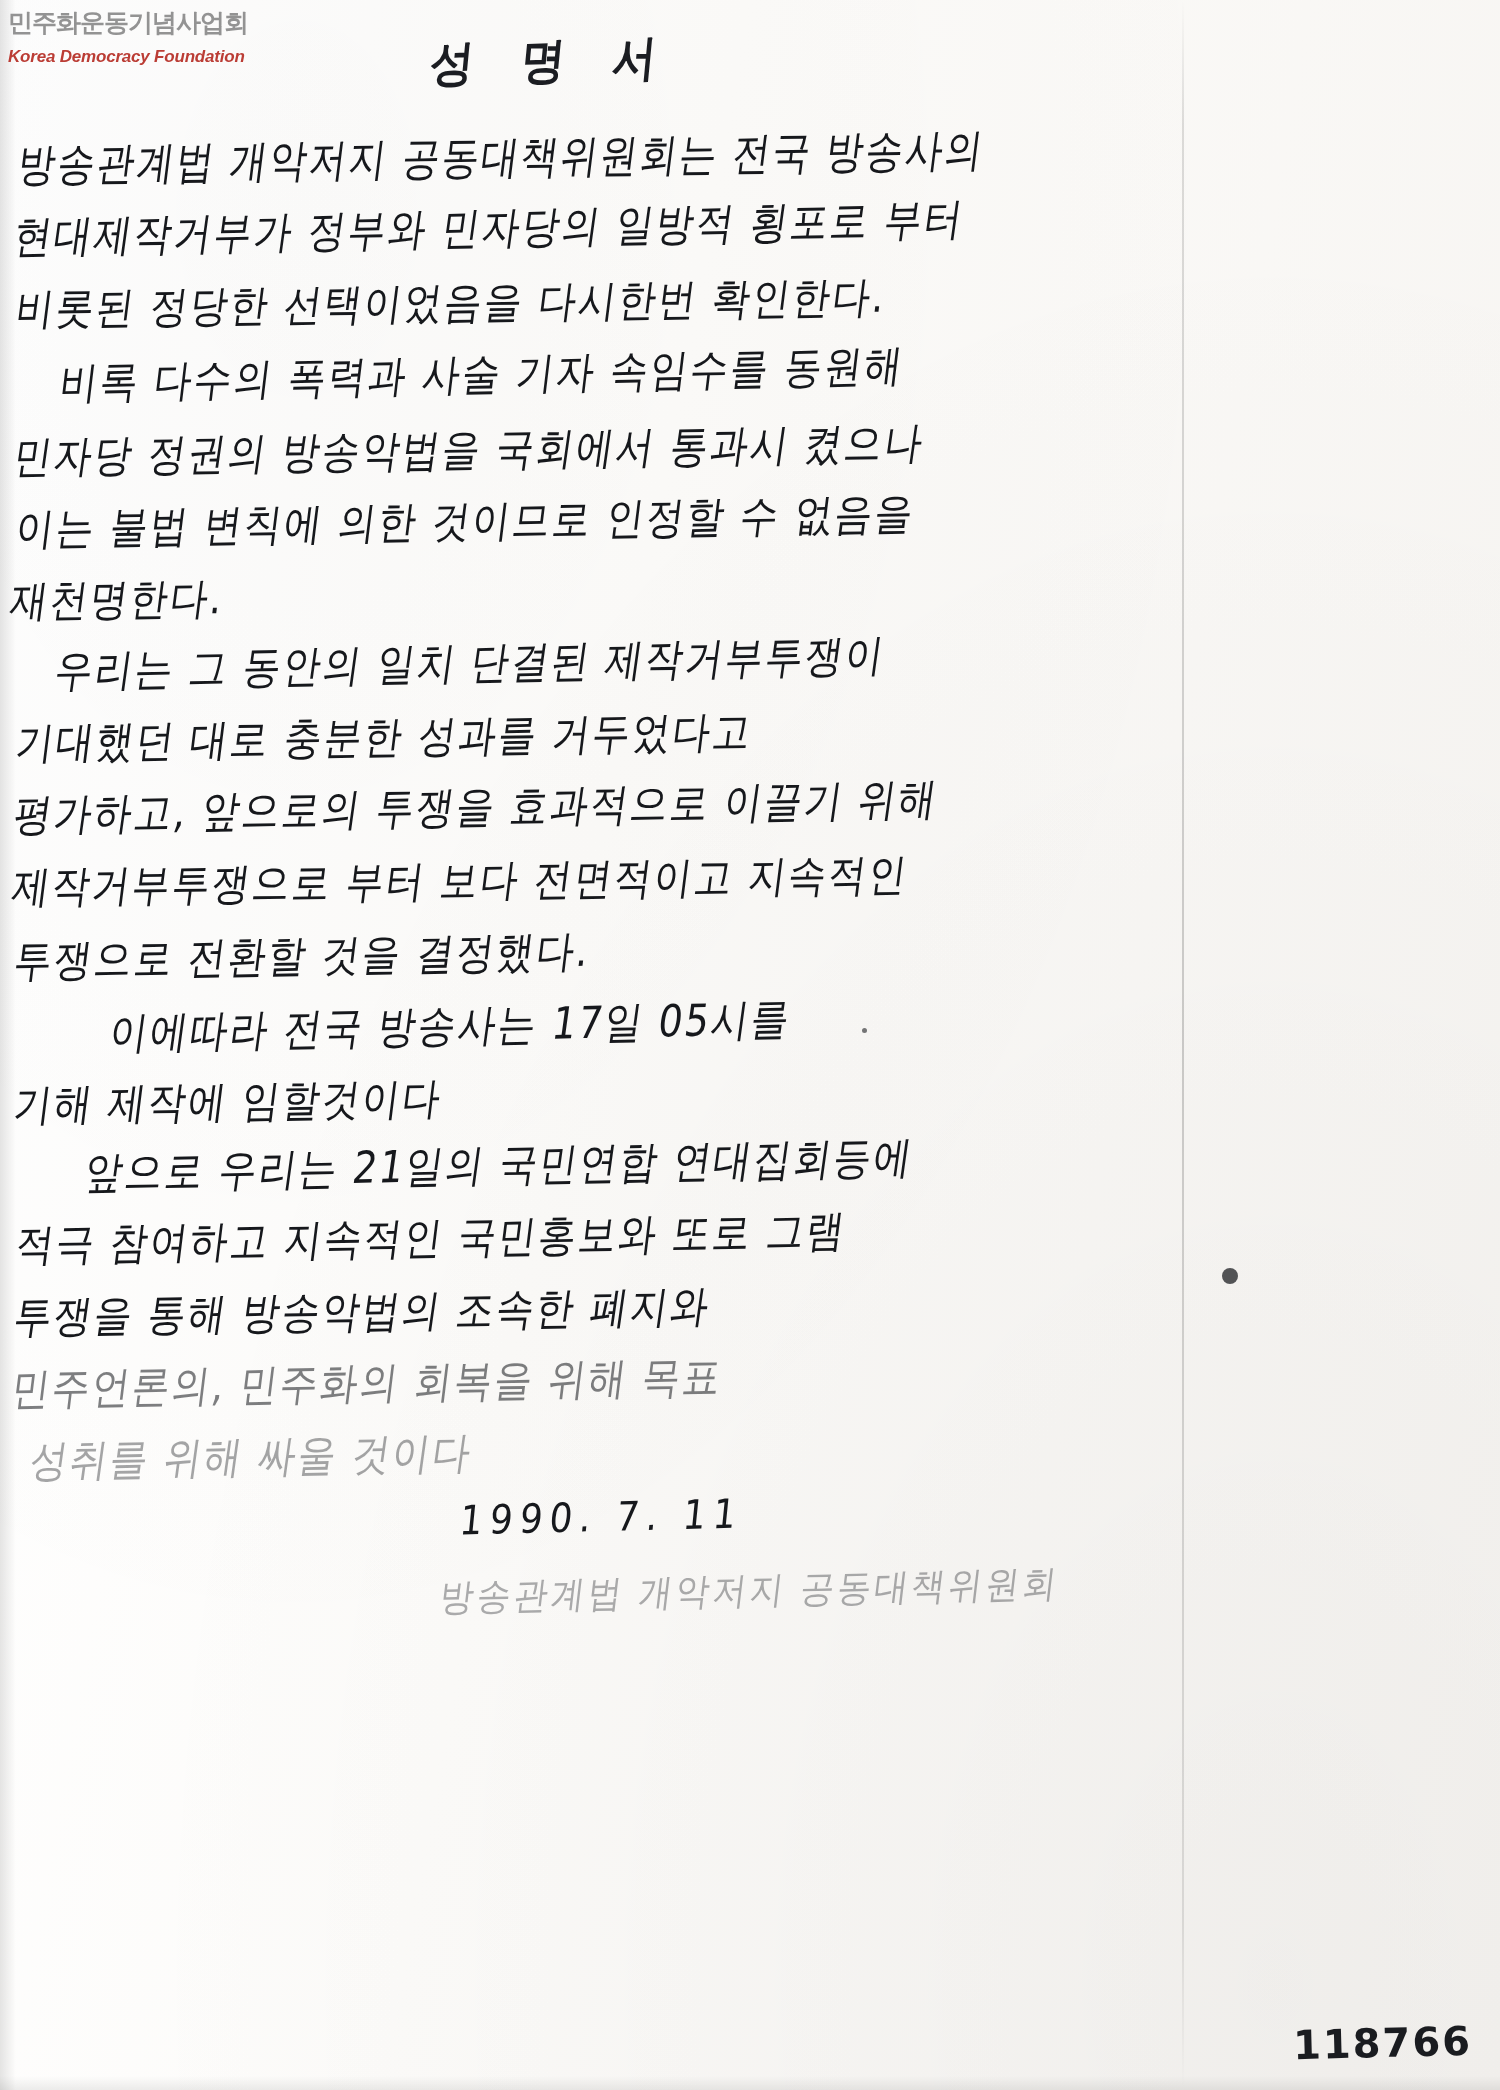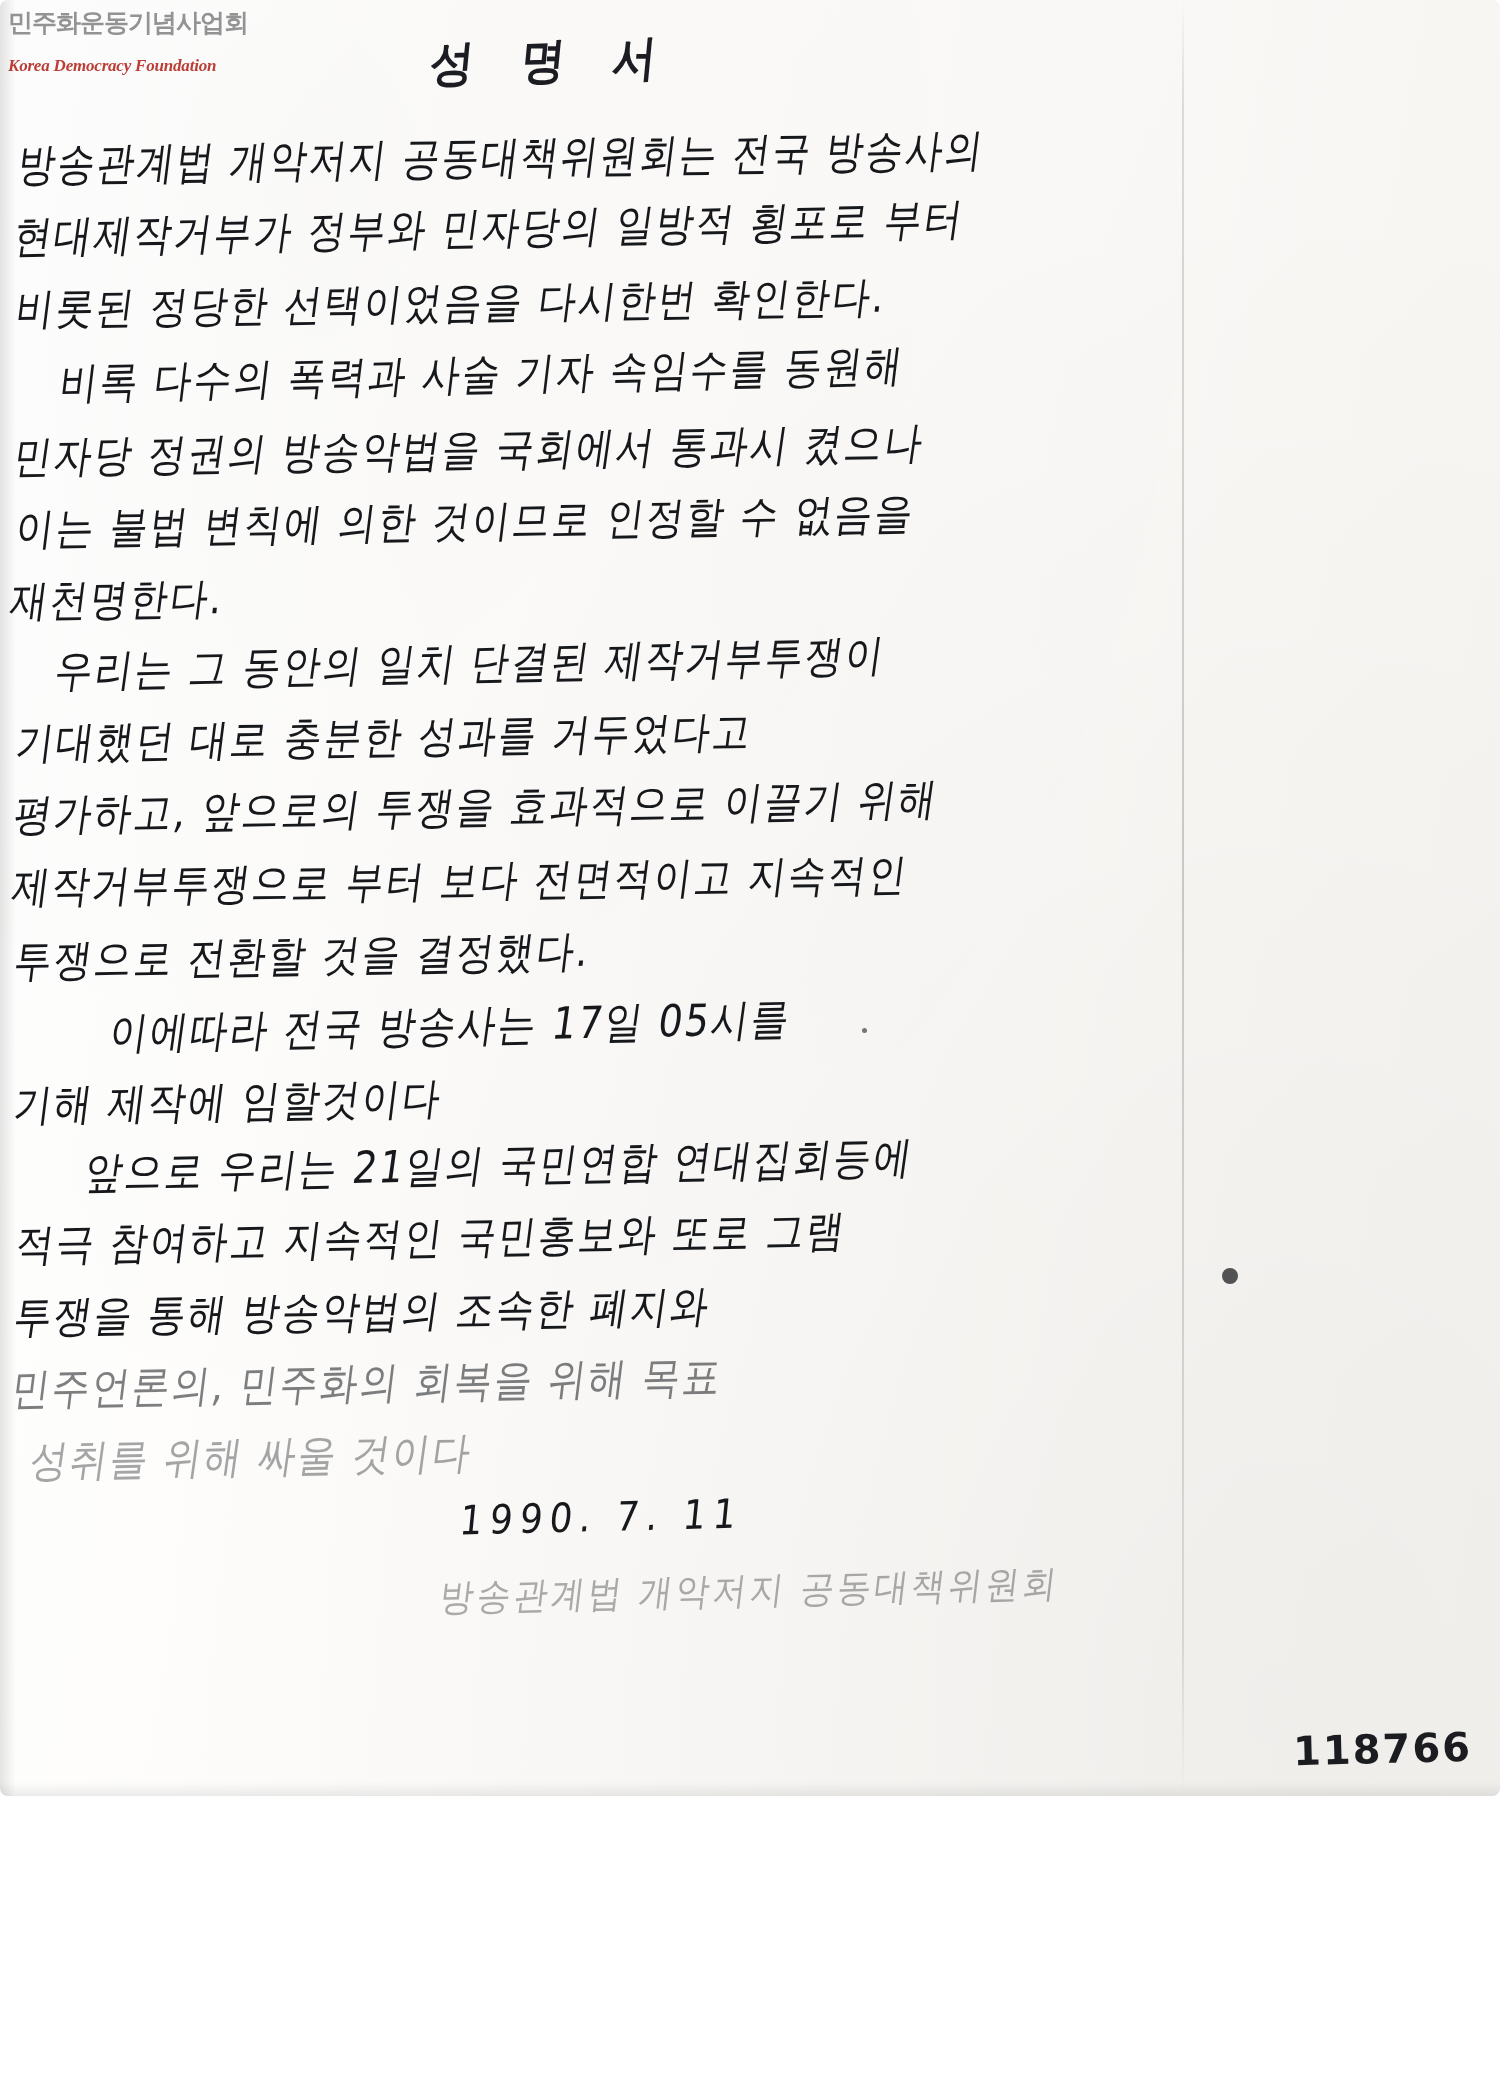--- a/index.html
+++ b/index.html
@@ -6,24 +6,23 @@
     margin: 0;
     padding: 0;
     background: #ffffff;
   }
   body {
     font-family: "Liberation Sans", sans-serif;
   }
   .page {
     position: relative;
     width: 1500px;
-    height: 1796px;
+    height: 2090px;
     background: #fbfaf8;
     overflow: hidden;
-    border-radius: 8px;
   }
   
   .paper-tone {
     position: absolute;
     inset: 0;
     background:
       radial-gradient(ellipse at 20% 10%, rgba(0,0,0,0.015), rgba(0,0,0,0) 60%),
       radial-gradient(ellipse at 85% 95%, rgba(0,0,0,0.03), rgba(0,0,0,0) 65%),
       linear-gradient(100deg, #ffffff 0%, #fcfbf9 40%, #f6f4f1 100%);
   }
@@ -63,27 +62,27 @@
   }
   .wm-korean {
     font-family: "DejaVu Sans", sans-serif;
     font-size: 25px;
     font-weight: bold;
     color: #8e8e8e;
     letter-spacing: -1px;
     white-space: nowrap;
   }
   .wm-english {
-    font-family: Liberation Serif, serif;
+    font-family: Liberation Sans, sans-serif;
     font-size: 17px;
     font-weight: bold;
     font-style: italic;
     color: #b8332b;
     letter-spacing: -0.2px;
-    margin-top: 17px;
+    margin-top: 8px;
     white-space: nowrap;
   }
   
   .handwriting {
     position: absolute;
     inset: 0;
   }
   .hw-line {
     position: absolute;
     font-family: "DejaVu Sans", sans-serif;

